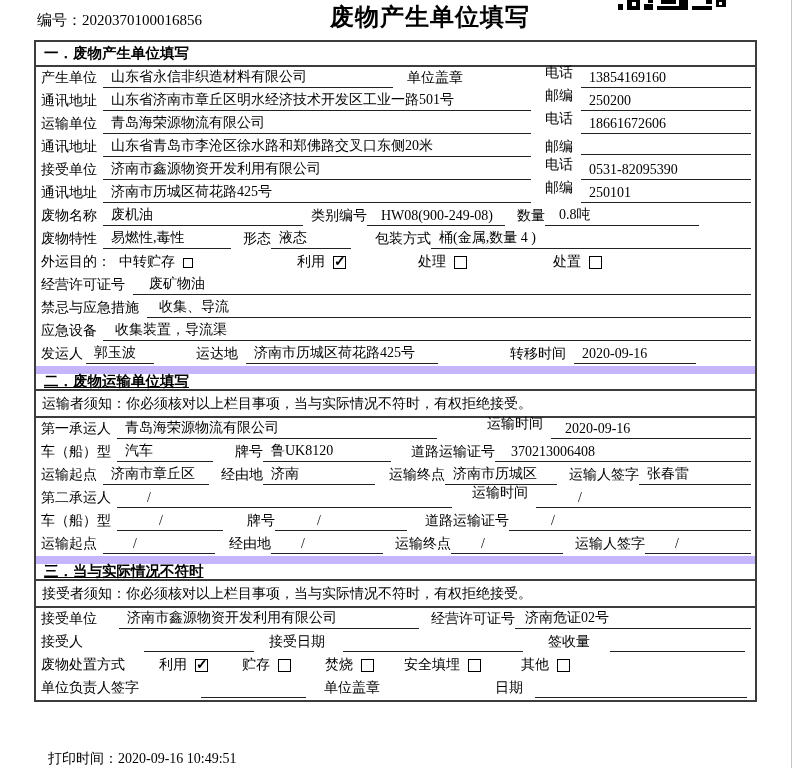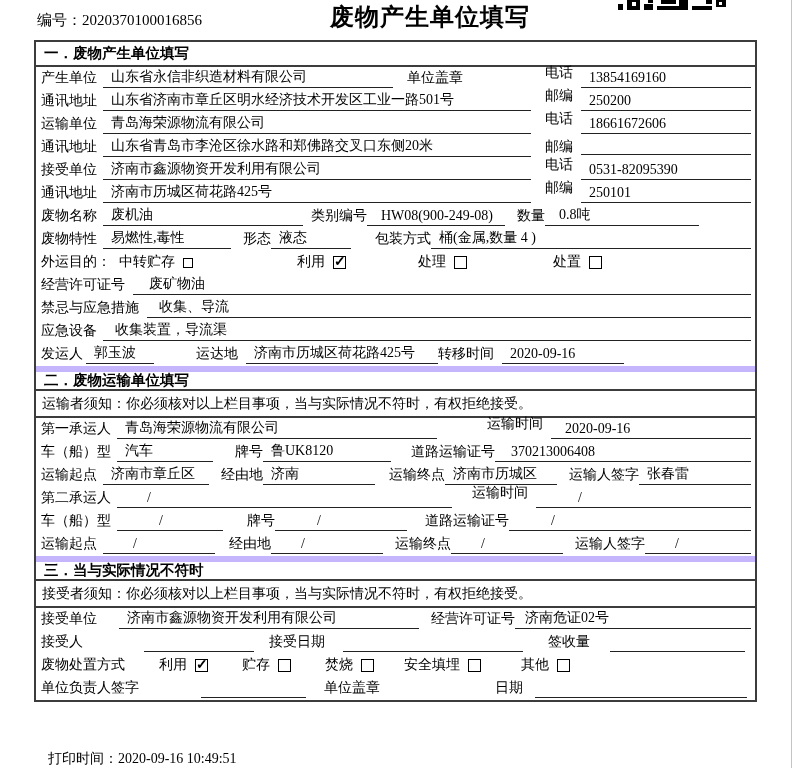--- a/index.html
+++ b/index.html
@@ -8,21 +8,21 @@
   .page-edge{position:absolute;left:791px;top:0;width:1px;height:768px;background:#c4c4c4;}
   
   .serial{position:absolute;left:37px;top:11px;font-size:15px;white-space:nowrap;}
   .doc-title{position:absolute;left:330px;top:1px;font-size:24px;font-weight:700;letter-spacing:1px;white-space:nowrap;}
   .qr{position:absolute;left:618px;top:0;}
   
   .form-table{position:absolute;left:34px;top:40px;width:723px;box-sizing:border-box;
               border:2px solid #3c3c3c;background:#fff;}
   .sec{height:25px;box-sizing:border-box;display:flex;align-items:center;padding-left:8px;
        font-weight:700;font-size:14.5px;border-bottom:2px solid #3c3c3c;}
-  .sec.mid{border-top:6px solid #c4b5fd;}
+  .sec.mid{border-top:8px solid #c4b5fd;text-decoration:underline;}
   .notice{height:27px;box-sizing:border-box;display:flex;align-items:center;padding-left:6px;
           border-bottom:2px solid #3c3c3c;white-space:nowrap;}
   .row{display:flex;align-items:flex-end;height:23px;box-sizing:border-box;padding:0 4px 2px 5px;}
   .lbl{flex:none;white-space:nowrap;padding-bottom:1px;}
   .val{flex:none;border-bottom:1.5px solid #222;white-space:nowrap;overflow:hidden;
        padding:12px 0 1px 8px;box-sizing:border-box;}
   .grow{flex:1 1 auto;}
   .slash{padding-left:30px;}
   .slash2{padding-left:42px;}
   .rt{margin-left:auto;display:flex;align-items:center;}
@@ -160,21 +160,21 @@
   <div class="row">
     <span class="lbl" style="width:62px">应急设备</span>
     <span class="val grow" style="padding-left:12px">收集装置，导流渠</span>
   </div>
 
   <div class="row">
     <span class="lbl" style="width:45px">发运人</span>
     <span class="val" style="width:68px;margin-left:0">郭玉波</span>
     <span class="lbl" style="margin-left:42px">运达地</span>
     <span class="val" style="width:192px;margin-left:8px">济南市历城区荷花路425号</span>
-    <span class="lbl" style="">转移时间</span>
+    <span class="lbl" style="margin-left:72px">转移时间</span>
     <span class="val" style="width:122px;margin-left:8px">2020-09-16</span>
   </div>
 
   <div class="sec mid">二．废物运输单位填写</div>
   <div class="notice">运输者须知：你必须核对以上栏目事项，当与实际情况不符时，有权拒绝接受。</div>
 
   <div class="row">
     <span class="lbl" style="width:76px">第一承运人</span>
     <span class="val" style="width:320px">青岛海荣源物流有限公司</span>
     <span class="rt">

